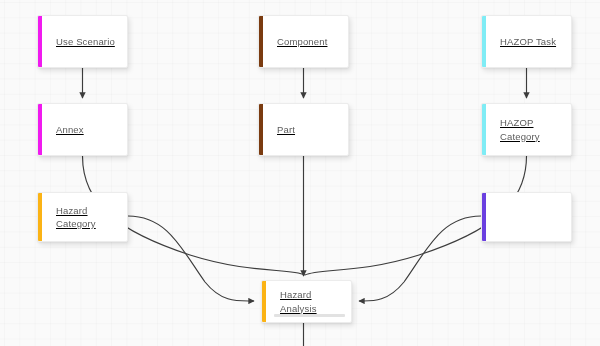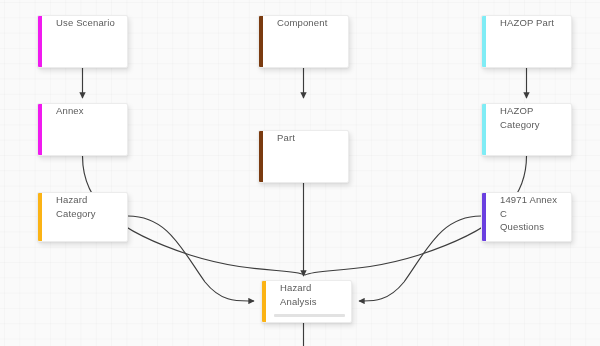--- a/index.html
+++ b/index.html
@@ -29,21 +29,23 @@
     pointer-events: none;
   }
   .node {
     position: absolute;
     box-sizing: border-box;
     background: #ffffff;
     border: 1px solid #ececec;
     border-radius: 2px;
     box-shadow: 2px 3px 5px rgba(0,0,0,0.10), 0 1px 2px rgba(0,0,0,0.05);
     display: flex;
+    align-items: center;
     overflow: hidden;
+    text-decoration: underline;
   }
   .accent {
     position: absolute;
     left: 0;
     top: 0;
     bottom: 0;
     width: 4px;
   }
   .node-label {
     padding-left: 18px;
@@ -101,49 +103,47 @@
     <span class="node-label">Use Scenario</span>
   </div>
 
   <div class="node" id="n-component" style="left: 258px; top: 15px; width: 91px; height: 53px;">
     <span class="accent" style="background: rgb(122, 59, 16);"></span>
     <span class="node-label">Component</span>
   </div>
 
   <div class="node" id="n-hazop-node" style="left: 481px; top: 15px; width: 91px; height: 53px;">
     <span class="accent" style="background: rgb(127, 236, 245);"></span>
-    <span class="node-label">HAZOP Part</span>
+    <span class="node-label">HAZOP Task</span>
   </div>
 
   <div class="node" id="n-task" style="left: 37px; top: 103px; width: 91px; height: 53px;">
     <span class="accent" style="background: rgb(240, 26, 239);"></span>
     <span class="node-label">Annex</span>
   </div>
 
-  <div class="node" id="n-part" style="left: 258px; top: 103px; width: 91px; height: 53px; margin-top: 27px;">
+  <div class="node" id="n-part" style="left: 258px; top: 103px; width: 91px; height: 53px;">
     <span class="accent" style="background: rgb(122, 59, 16);"></span>
     <span class="node-label">Part</span>
   </div>
 
   <div class="node" id="n-hazop-deviation" style="left: 481px; top: 103px; width: 91px; height: 53px;">
     <span class="accent" style="background: rgb(127, 236, 245);"></span>
     <span class="node-label">HAZOP
 Category</span>
   </div>
 
   <div class="node" id="n-hazard-category" style="left: 37px; top: 192px; width: 91px; height: 50px;">
     <span class="accent" style="background: rgb(251, 179, 21);"></span>
     <span class="node-label">Hazard
 Category</span>
   </div>
 
   <div class="node" id="n-annex-c" style="left: 481px; top: 192px; width: 91px; height: 50px;">
     <span class="accent" style="background: rgb(106, 63, 224);"></span>
-    <span class="node-label">14971 Annex C
-Questions</span>
   </div>
 
   <div class="node" id="n-hazard-analysis" style="left: 261px; top: 280px; width: 91px; height: 43px;">
     <span class="accent" style="background: rgb(251, 179, 21);"></span>
     <span class="node-label">Hazard
 Analysis</span>
     <span class="inner-bar"></span>
   </div>
 
 </div>

